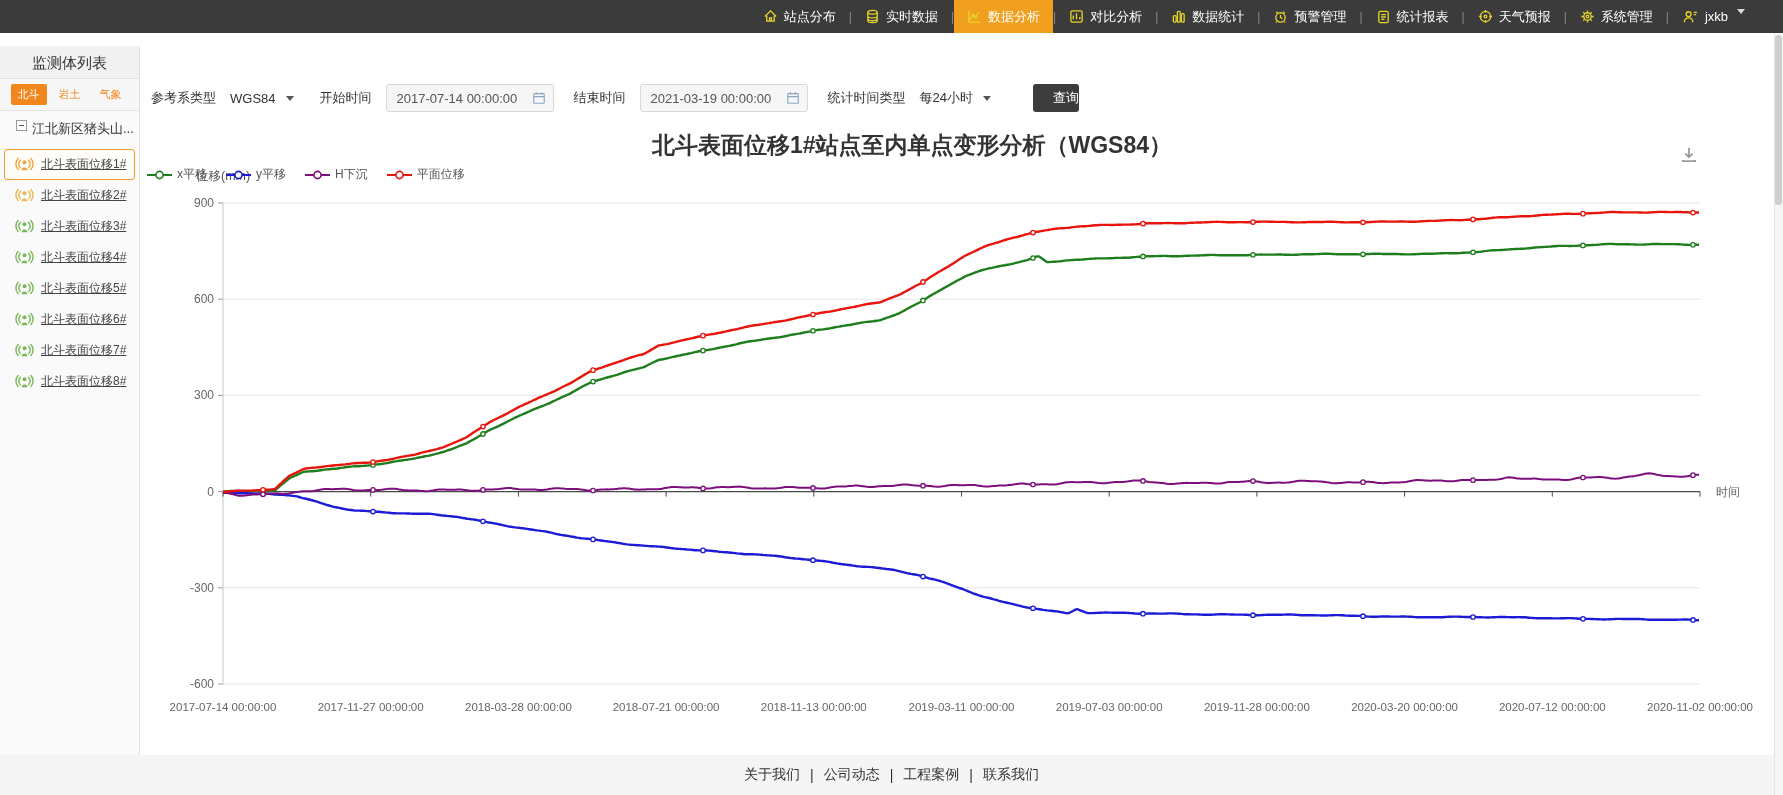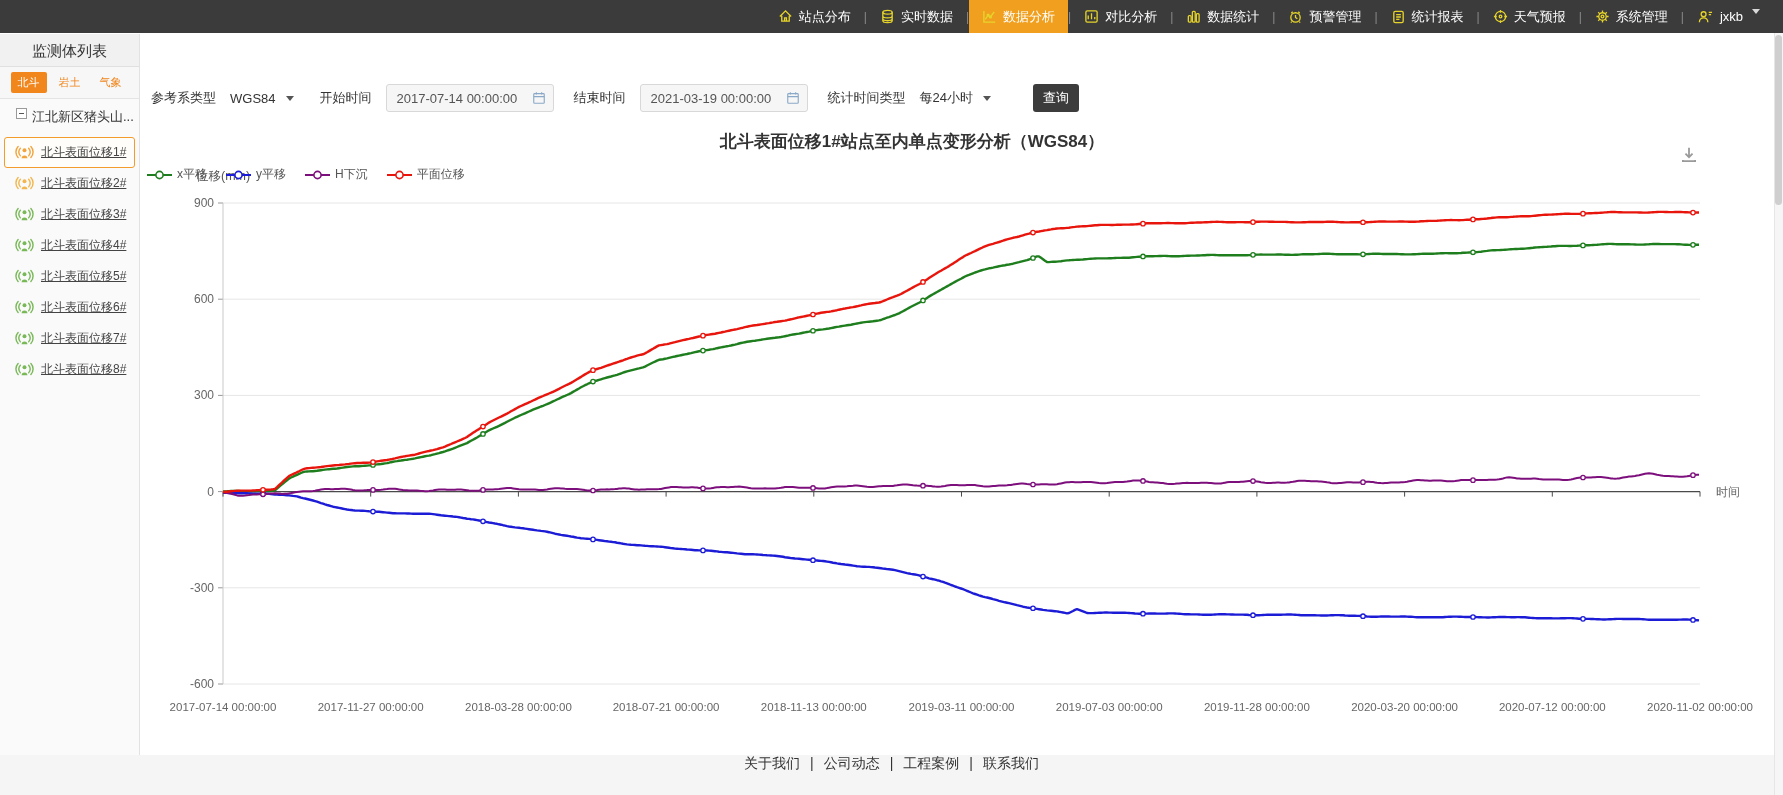--- a/index.html
+++ b/index.html
@@ -3,34 +3,34 @@
 <meta charset="utf-8">
 <style>
   * { margin:0; padding:0; box-sizing:border-box; }
   html,body { width:1783px; height:795px; overflow:hidden; background:#fff;
               font-family:"Liberation Sans","DejaVu Sans",sans-serif; }
   #app { position:relative; width:1783px; height:795px; background:#fff; }
 
   
   .topnav { position:absolute; left:0; top:0; width:1783px; height:33px;
             background:#3b3b3b; display:flex; align-items:center; justify-content:flex-end;
-            padding-right:17px; }
+            padding-right:32px; }
   .nav-item { display:flex; align-items:center; gap:6px; color:#fff; font-size:13px;
               height:33px; padding:0 13px; cursor:pointer; white-space:nowrap; }
   .nav-item.active { background:#f0a01e; }
   .nav-icon { display:flex; align-items:center; }
   .nav-icon svg { stroke:#e6d42a; fill:none; stroke-width:1.4; }
   .nav-sep { color:#8a8a8a; font-size:12px; }
   .nav-user { display:flex; align-items:flex-start; gap:7px; color:#fff; font-size:13px;
               padding:0 6px 0 13px; cursor:pointer; }
   .caret-down { width:0; height:0; border-left:4px solid transparent; border-right:4px solid transparent;
                 border-top:5px solid #d9d9d9; display:inline-block; margin-left:2px; }
 
   
-  .sidebar { position:absolute; left:0; top:34px; width:140px; height:722px;
+  .sidebar { position:absolute; left:0; top:46px; width:140px; height:722px;
              background:#fafafa; border-right:1px solid #e2e2e2; }
   .sb-title { height:33px; line-height:33px; text-align:center; font-size:15px; color:#333;
               background:#f1f1f1; border-bottom:1px solid #e0e0e0; }
   .sb-tabs { height:32px; display:flex; align-items:center; justify-content:space-around;
              padding:0 8px; background:#f7f7f7; border-bottom:1px solid #e4e4e4; }
   .sb-tab { font-size:11px; color:#f0861c; padding:3px 7px; cursor:pointer; border-radius:2px; }
   .sb-tab.active { background:#f0861c; color:#fff; }
   .sb-tree-node { display:flex; align-items:flex-start; gap:5px; padding:9px 6px 9px 16px;
                   font-size:13px; color:#333; cursor:pointer; white-space:nowrap; overflow:hidden; }
   .minus-box { width:11px; height:11px; border:1px solid #9a9a9a; background:#fff; position:relative; flex:0 0 auto; }
@@ -50,35 +50,35 @@
 
   .filterbar { position:absolute; left:10px; top:50px; height:30px; display:flex; align-items:center; }
   .f-label { font-size:13px; color:#333; font-weight:normal; white-space:nowrap; }
   .f-select { display:flex; align-items:center; gap:10px; margin:0 26px 0 14px; font-size:13px; color:#333; cursor:pointer; }
   .f-select .caret { width:0; height:0; border-left:4.5px solid transparent; border-right:4.5px solid transparent;
                      border-top:5.5px solid #555; }
   .f-input { display:flex; align-items:center; justify-content:space-between; width:168px; height:28px;
              margin:0 20px 0 14px; padding:0 7px 0 10px; background:#f6f6f6; border:1px solid #d8d8d8;
              border-radius:3px; font-size:13px; color:#555; cursor:text; }
   .btn-query { width:46px; height:28px; margin-left:16px; background:#3c3c3c; color:#fff; border:none;
-               border-radius:3px; font-size:13px; cursor:pointer; font-family:inherit; }
+               border-radius:3px; font-size:13px; cursor:pointer; font-family:inherit;text-align:right; }
 
   .chart-title { position:absolute; left:0; top:97px; width:1542px; text-align:center;
-                 font-size:17px; font-weight:bold; color:#333; }
+                 font-size:23px; font-weight:bold; color:#333; }
   .y-label { position:absolute; left:31px; top:135px; font-size:12.5px; color:#555;margin-left:24px; }
   .legend { position:absolute; left:5px; top:133px; width:1642px; display:flex; justify-content:flex-start; gap:18px; }
   .legend-item { display:flex; align-items:center; gap:4px; font-size:12px; color:#555; cursor:pointer; }
   .dl-icon { position:absolute; left:1538px; top:112px; width:20px; height:20px; cursor:pointer; }
   .dl-icon svg { stroke:#9a9a9a; fill:none; stroke-width:1.6; }
 
   #chart-svg { position:absolute; left:9px; top:152px; }
 
   
   .footer { position:absolute; left:0; top:755px; width:1783px; height:40px; background:#f5f5f5;
-            display:flex; justify-content:center; gap:10px; font-size:14px; color:#333; }
+            display:flex; align-items:center; justify-content:center; gap:10px; font-size:14px; color:#333; }
   .footer span.link { cursor:pointer; }
   .scrollbar { position:absolute; right:0; top:33px; width:9px; height:762px; background:#f6f6f6;
                border-left:1px solid #e6e6e6; }
   .scroll-thumb { position:absolute; right:1px; top:2px; width:7px; height:170px; background:#cfcfcf; border-radius:4px; }
 </style>
 </head>
 <body>
 
 <div id="app">
 

